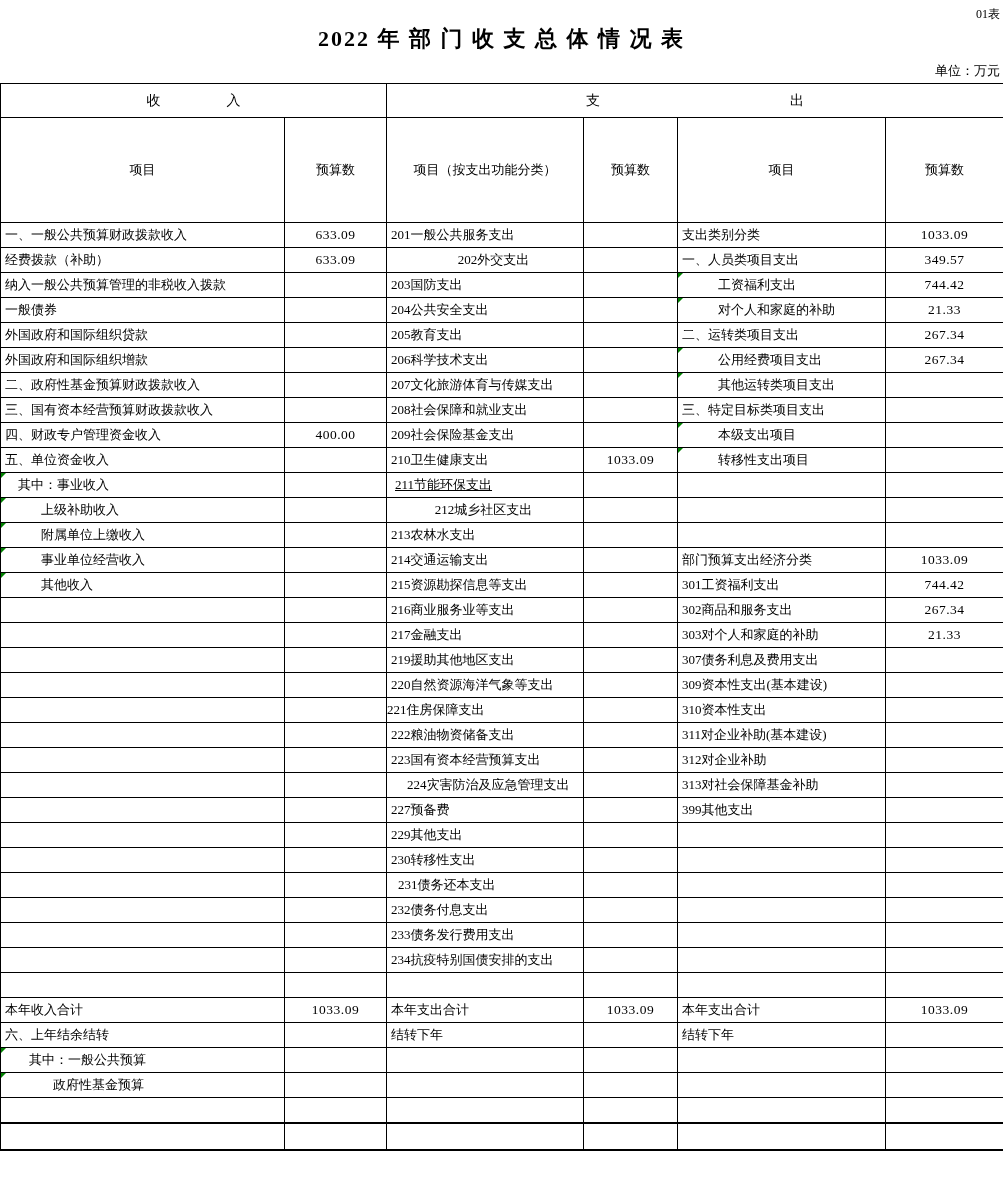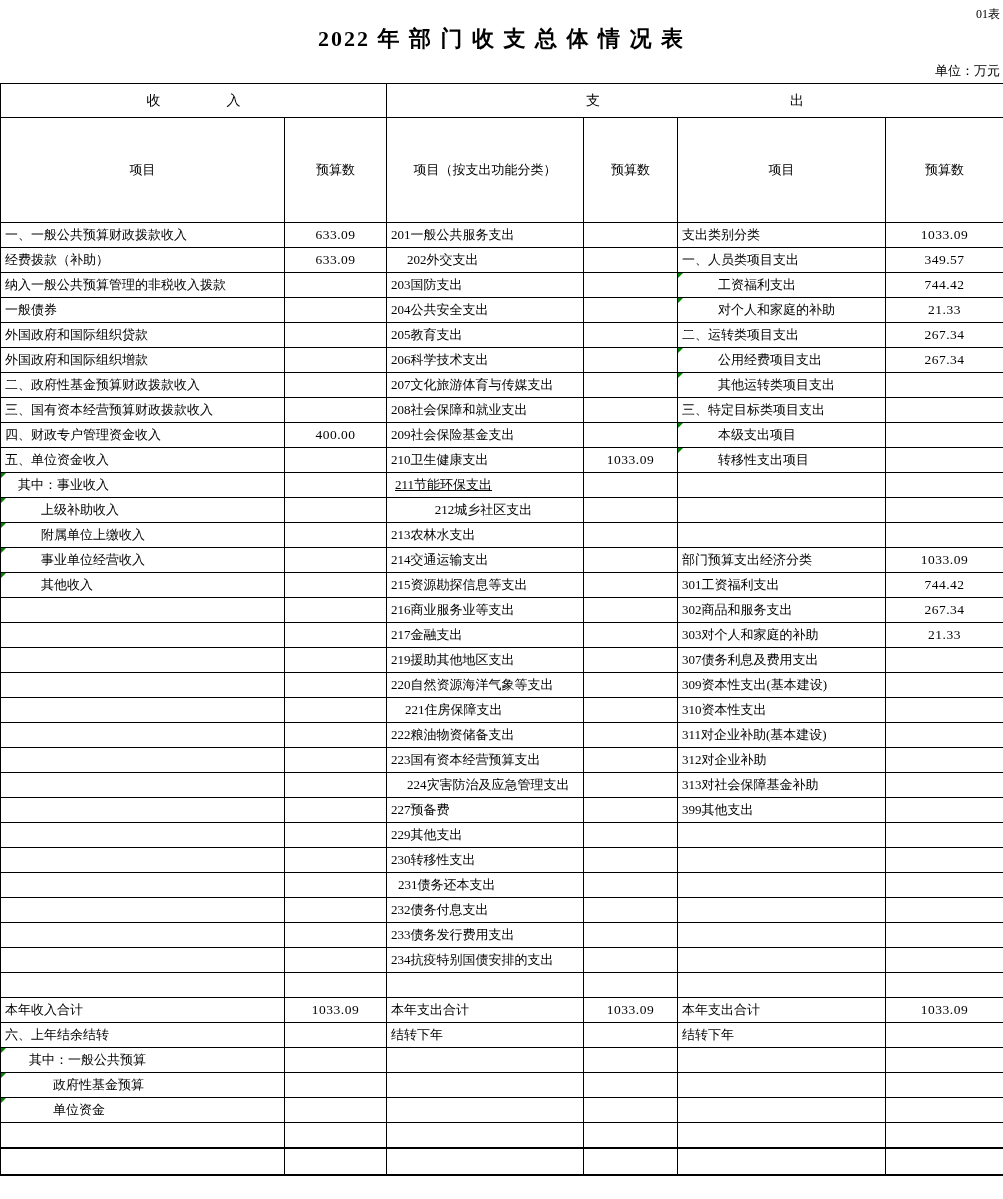--- a/index.html
+++ b/index.html
@@ -94,21 +94,21 @@
           <td class="item" style="padding-left: 4px;">一、一般公共预算财政拨款收入</td>
           <td class="num">633.09</td>
           <td class="item" style="padding-left: 4px;">201一般公共服务支出</td>
           <td class="num"></td>
           <td class="item" style="padding-left: 4px;">支出类别分类</td>
           <td class="num">1033.09</td>
         </tr>
         <tr>
           <td class="item" style="padding-left: 4px;">经费拨款（补助）</td>
           <td class="num">633.09</td>
-          <td class="item" style="padding-left: 20px;">202外交支出</td>
+          <td class="item" style="padding-left: 20px; text-align: center;">202外交支出</td>
           <td class="num"></td>
           <td class="item" style="padding-left: 4px;">一、人员类项目支出</td>
           <td class="num">349.57</td>
         </tr>
         <tr>
           <td class="item" style="padding-left: 4px;">纳入一般公共预算管理的非税收入拨款</td>
           <td class="num"></td>
           <td class="item" style="padding-left: 4px;">203国防支出</td>
           <td class="num"></td>
           <td class="item" style="padding-left: 40px;">工资福利支出<i class="flag"></i></td>
@@ -238,21 +238,21 @@
           <td class="item" style="padding-left: 4px;"></td>
           <td class="num"></td>
           <td class="item" style="padding-left: 4px;">220自然资源海洋气象等支出</td>
           <td class="num"></td>
           <td class="item" style="padding-left: 4px;">309资本性支出(基本建设)</td>
           <td class="num"></td>
         </tr>
         <tr>
           <td class="item" style="padding-left: 4px;"></td>
           <td class="num"></td>
-          <td class="item" style="padding-left: 18px;">221住房保障支出</td>
+          <td class="item" style="padding-left: 0;">221住房保障支出</td>
           <td class="num"></td>
           <td class="item" style="padding-left: 4px;">310资本性支出</td>
           <td class="num"></td>
         </tr>
         <tr>
           <td class="item" style="padding-left: 4px;"></td>
           <td class="num"></td>
           <td class="item" style="padding-left: 4px;">222粮油物资储备支出</td>
           <td class="num"></td>
           <td class="item" style="padding-left: 4px;">311对企业补助(基本建设)</td>
@@ -366,28 +366,20 @@
         </tr>
         <tr>
           <td class="item" style="padding-left: 52px;">政府性基金预算<i class="flag"></i></td>
           <td class="num"></td>
           <td class="item" style="padding-left: 4px;"></td>
           <td class="num"></td>
           <td class="item" style="padding-left: 4px;"></td>
           <td class="num"></td>
         </tr>
         <tr>
-          <td class="item" style="padding-left: 52px;">单位资金<i class="flag"></i></td>
-          <td class="num"></td>
-          <td class="item" style="padding-left: 4px;"></td>
-          <td class="num"></td>
-          <td class="item" style="padding-left: 4px;"></td>
-          <td class="num"></td>
-        </tr>
-        <tr>
           <td class="item" style="padding-left: 4px;"></td>
           <td class="num"></td>
           <td class="item" style="padding-left: 4px;"></td>
           <td class="num"></td>
           <td class="item" style="padding-left: 4px;"></td>
           <td class="num"></td>
         </tr>
         <tr class="sep">
           <td class="item" style="padding-left: 4px;"></td>
           <td class="num"></td>

